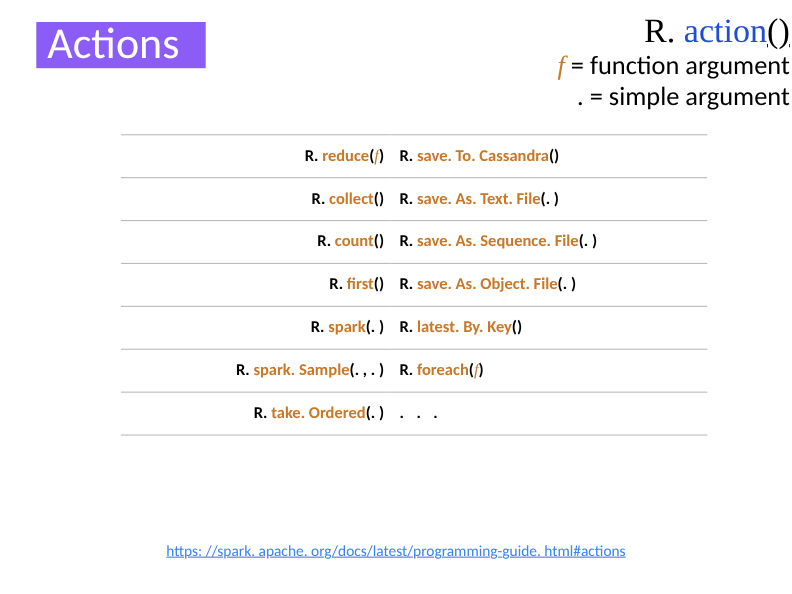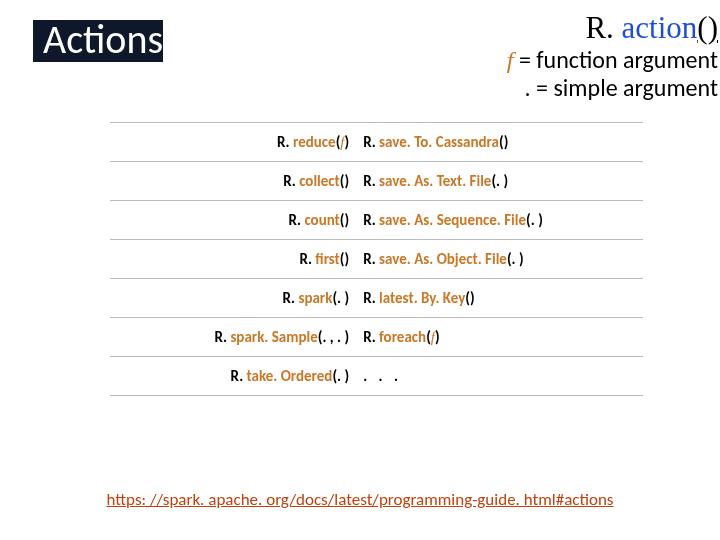--- a/index.html
+++ b/index.html
@@ -15,22 +15,22 @@
 }
 .slide {
   width: 720px;
   height: 540px;
   position: relative;
 }
 .title-band {
   position: absolute;
   top: 20px;
   left: 33px;
-  background: #0f172a;
-  padding: 0 0 2px 10px;
+  background: #8b5cf6;
+  padding: 0 24px 2px 10px;
   line-height: 1;
 }
 .title-band span {
   font-size: 40px;
   color: #fff;
   font-weight: 300;
 }
 .header-right {
   position: absolute;
   top: 10px;
@@ -101,22 +101,22 @@
   color: #000;
   letter-spacing: 4px;
 }
 .footer-link {
   position: absolute;
   bottom: 30px;
   width: 720px;
   text-align: center;
 }
 .footer-link a {
-  font-size: 17px;
-  color: #c2410c;
+  font-size: 14px;
+  color: #3b82f6;
   text-decoration: underline;
   font-family: Calibri, sans-serif;
 }
 </style>
 </head>
 <body>
 <div class="slide">
 
   <div class="title-band">
     <span>Actions</span>

